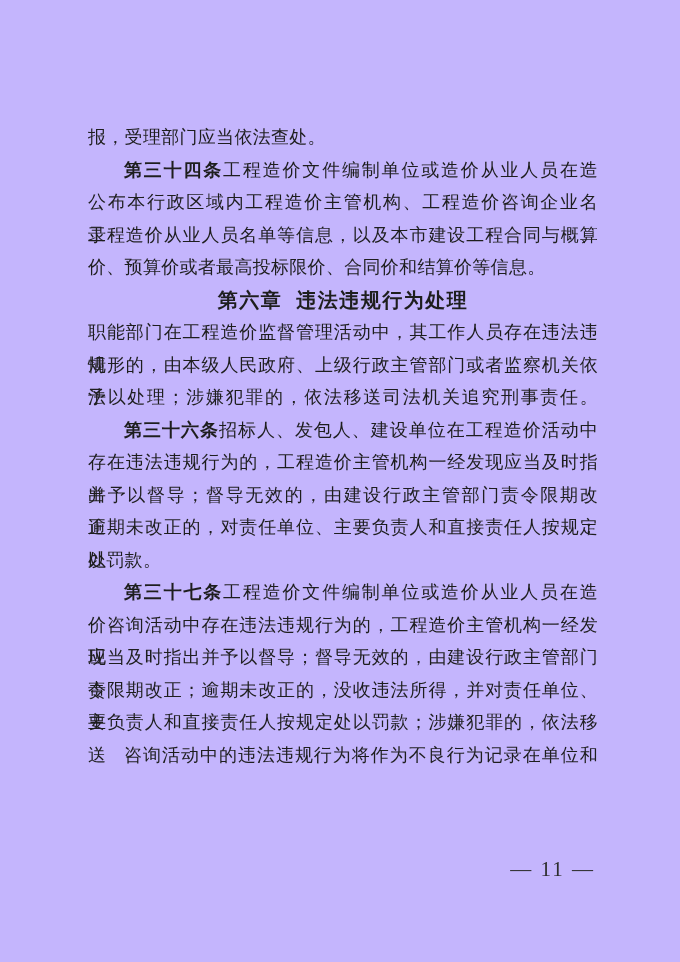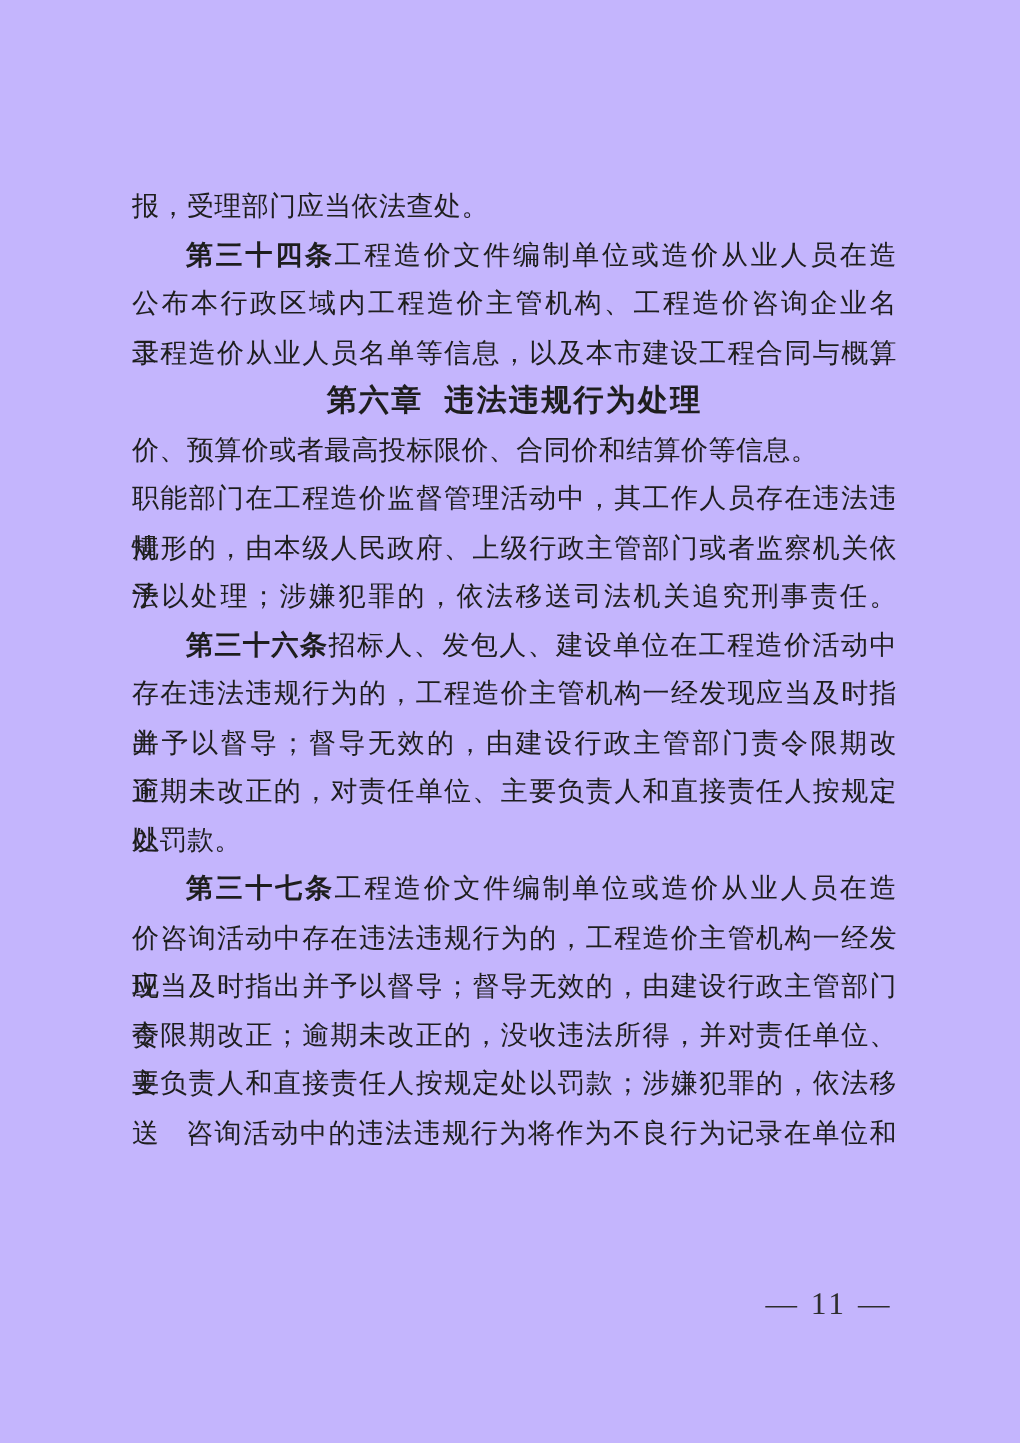--- a/index.html
+++ b/index.html
@@ -65,25 +65,25 @@
 <div class="page">
   <div class="body-col">
 
     <div class="line">报，受理部门应当依法查处。</div>
 
     <div class="line ind fill">
       <span class="num">第三十四条</span><span>工程造价文件编制单位或造价从业人员在造</span>
     </div>
     <div class="line fill">公布本行政区域内工程造价主管机构、工程造价咨询企业名录、</div>
     <div class="line fill">工程造价从业人员名单等信息，以及本市建设工程合同与概算</div>
+    <div class="line">价、预算价或者最高投标限价、合同价和结算价等信息。</div>
+
     <div class="line heading">
       <span class="num">第六章</span><span>违法违规行为处理</span>
     </div>
-
-    <div class="line">价、预算价或者最高投标限价、合同价和结算价等信息。</div>
 
     <div class="line fill">职能部门在工程造价监督管理活动中，其工作人员存在违法违规</div>
     <div class="line fill">情形的，由本级人民政府、上级行政主管部门或者监察机关依法</div>
     <div class="line fill">予以处理；涉嫌犯罪的，依法移送司法机关追究刑事责任。</div>
 
     <div class="line ind fill">
       <span class="num">第三十六条</span><span>招标人、发包人、建设单位在工程造价活动中</span>
     </div>
     <div class="line fill">存在违法违规行为的，工程造价主管机构一经发现应当及时指出</div>
     <div class="line fill">并予以督导；督导无效的，由建设行政主管部门责令限期改正；</div>

